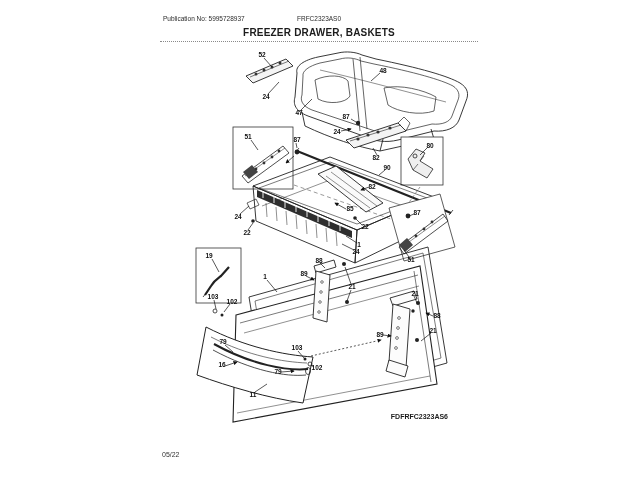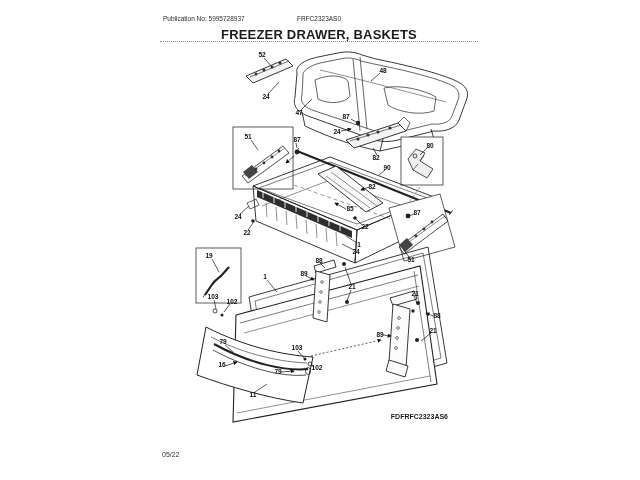--- a/index.html
+++ b/index.html
@@ -2,21 +2,21 @@
 <html><head>
 <meta charset="utf-8">
 <style>
   html,body{margin:0;padding:0;}
   body{
     width:640px;height:480px;background:#ffffff;position:relative;overflow:hidden;
     font-family:"Liberation Sans", sans-serif;color:#1c1c1c;
   }
   .hdr-pub{position:absolute;left:163px;top:15px;font-size:6.5px;color:#2b2b2b;white-space:nowrap;}
   .hdr-model{position:absolute;left:319px;top:15px;transform:translateX(-50%);font-size:6.5px;color:#2b2b2b;white-space:nowrap;}
-  .pg-title{position:absolute;left:319px;top:27px;transform:translateX(-50%);font-size:13px;font-weight:bold;letter-spacing:.2px;white-space:nowrap;}
+  .pg-title{position:absolute;left:319px;top:27px;transform:translateX(-50%);font-size:10px;font-weight:bold;letter-spacing:.2px;white-space:nowrap;}
   .rule{position:absolute;left:160px;top:41px;width:318px;height:0;border-top:1px dotted #8a8a8a;}
   .ftr-id{position:absolute;right:192px;top:413px;font-size:7px;font-weight:bold;white-space:nowrap;}
   .ftr-date{position:absolute;left:162px;top:451px;font-size:7px;color:#333;}
   .art{position:absolute;left:0;top:0;}
   .callout{
     position:absolute;transform:translate(-50%,-50%);
     font-size:6.5px;font-weight:bold;color:#0e0e0e;line-height:1;white-space:nowrap;
   }
 </style>
 </head>

